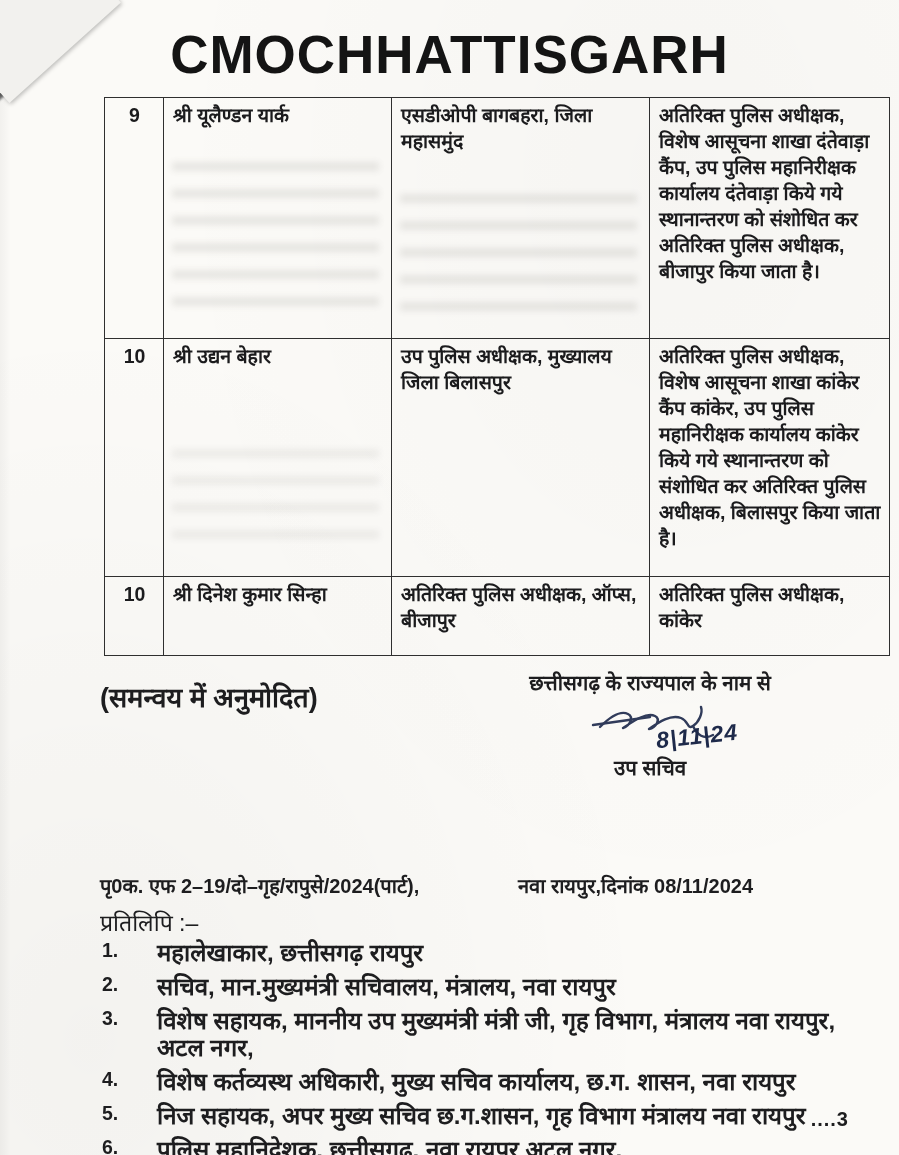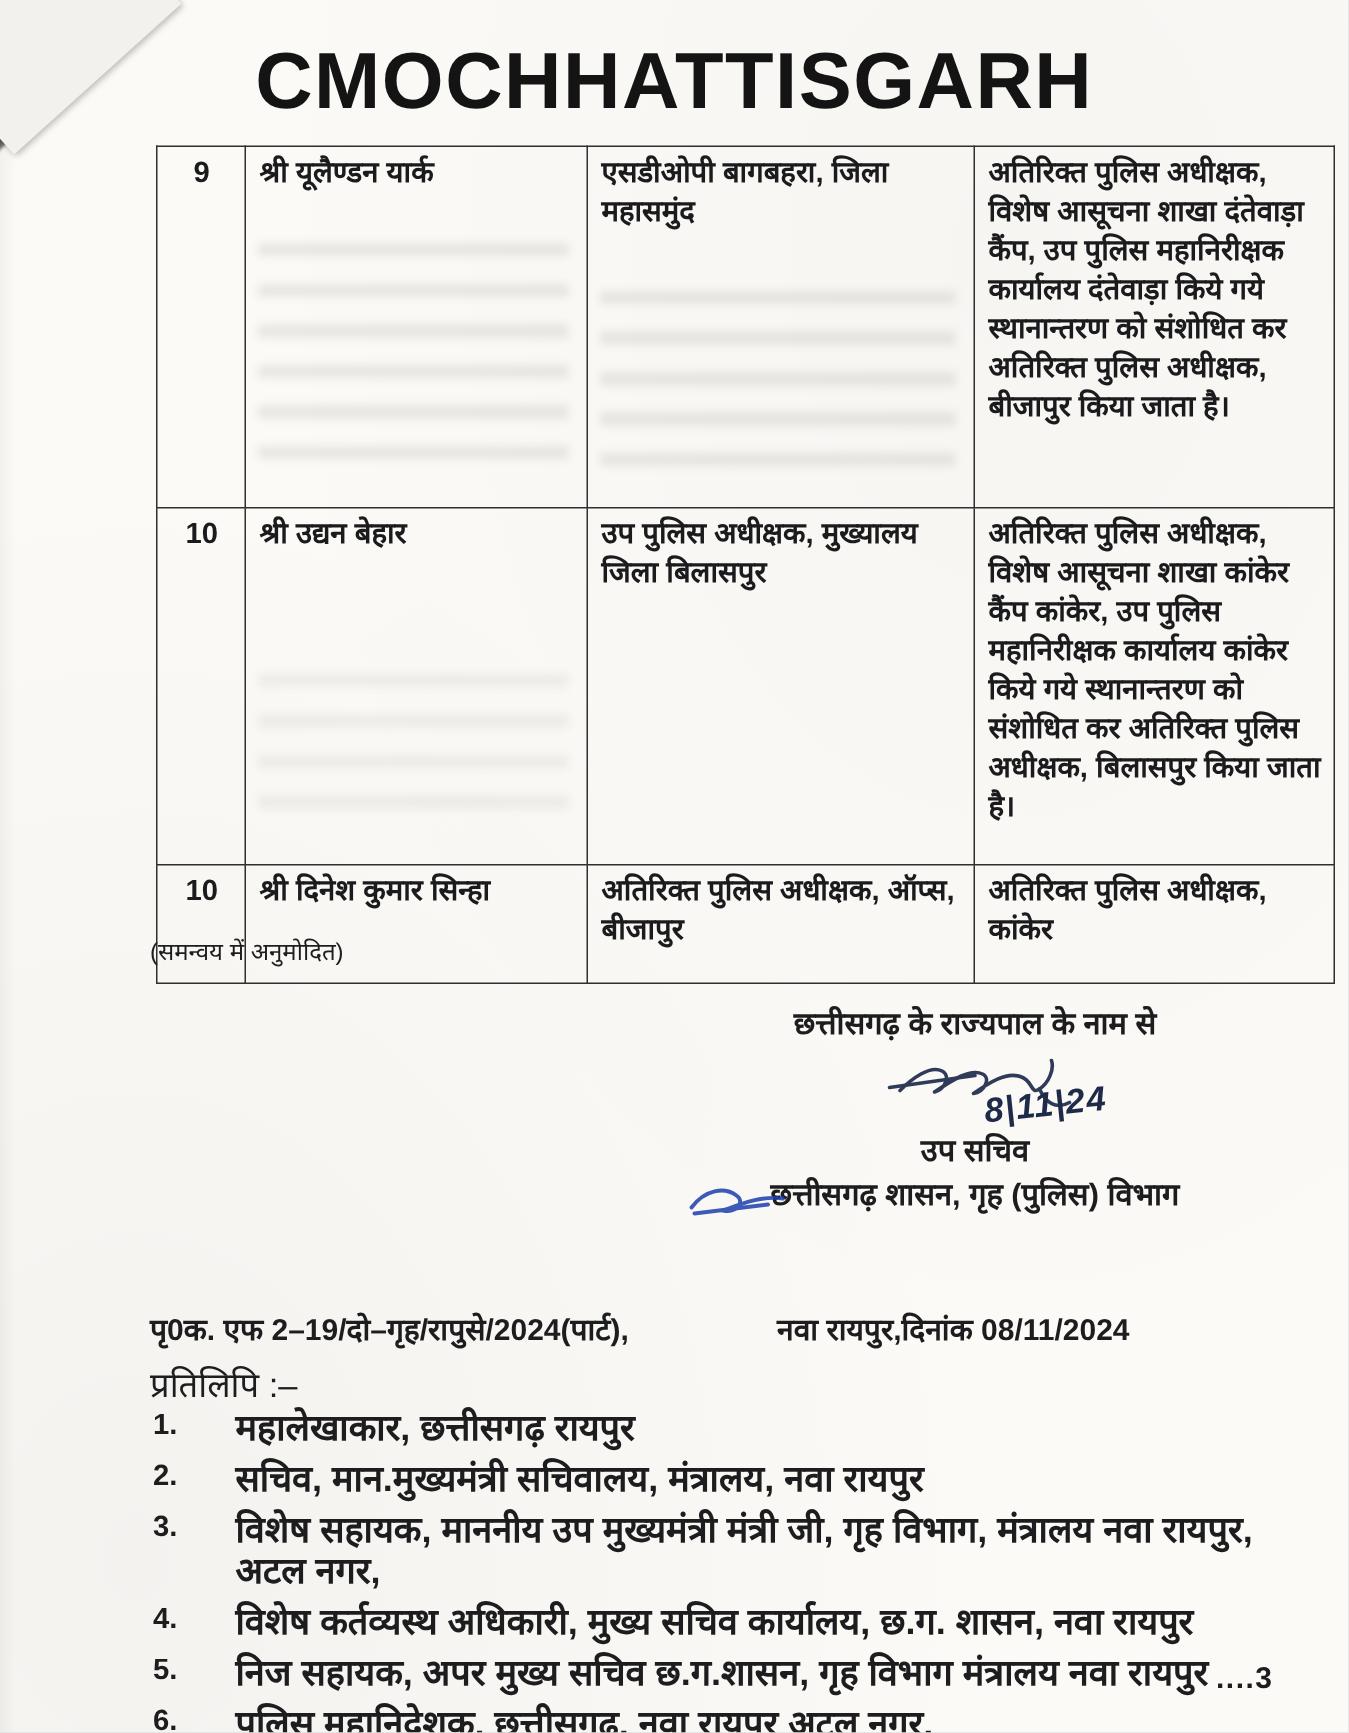--- a/index.html
+++ b/index.html
@@ -53,21 +53,21 @@
   tr.r2 td{height:74px;}
   .bleed{
     position:absolute;left:8px;right:12px;
     background:repeating-linear-gradient(180deg,
       rgba(110,108,100,0.30) 0 9px, transparent 9px 27px);
     filter:blur(3px);opacity:.45;pointer-events:none;
   }
   .bleed.b1{top:64px;height:150px;}
   .bleed.b2{top:96px;height:120px;}
   .bleed.b3{top:110px;height:100px;opacity:.3;}
-  .approval{position:absolute;left:100px;top:623px;font-size:16px;font-weight:400;}
+  .approval{position:absolute;left:100px;top:678px;font-size:27px;font-weight:700;}
   .sigblock{position:absolute;left:440px;top:668px;width:420px;text-align:center;}
   .sigblock .l1,.sigblock .l2{font-size:20.5px;font-weight:600;line-height:29px;}
   .sigzone{position:relative;height:56px;}
   .sigzone svg{position:absolute;left:150px;top:0px;}
   .sigdate{
     position:absolute;left:216px;top:26px;
     font-size:23px;font-weight:600;color:#1e2a4a;
     transform:rotate(-6deg);letter-spacing:1px;font-style:italic;
   }
   .signame{font-size:21px;font-weight:700;line-height:30px;}
@@ -127,29 +127,20 @@
       <svg width="130" height="50" viewBox="0 0 130 50">
         <g fill="none" stroke="#1f2b4d" stroke-width="2.4" stroke-linecap="round" stroke-linejoin="round" opacity="0.92">
           <path d="M10 30 C 18 22, 30 13, 38 17 C 44 20, 40 29, 33 31 C 45 23, 57 15, 65 19 C 71 22, 66 31, 59 32 C 69 25, 81 17, 91 21 C 99 24, 97 33, 103 29 C 109 25, 113 16, 111 10"></path>
           <path d="M3 28 L 60 20"></path>
           <path d="M103 29 C 107 38, 114 43, 123 38"></path>
         </g>
       </svg>
       <span class="sigdate">8|11|24</span>
     </div>
     <div class="sigdesig">उप सचिव</div>
-    <div class="sigdept">
-      <svg width="70" height="30" viewBox="0 0 70 30">
-        <g fill="none" stroke="#1d3fae" stroke-width="2.6" stroke-linecap="round" opacity="0.85">
-          <path d="M5 21 C 14 9, 27 7, 35 13 C 41 17, 35 25, 26 23 C 37 19, 51 13, 66 15"></path>
-          <path d="M7 25 L 56 19"></path>
-        </g>
-      </svg>
-      <span>छत्तीसगढ़ शासन, गृह (पुलिस) विभाग</span>
-    </div>
   </div>
 
   <div class="refline">
     <span class="refnum">पृ0क. एफ 2–19/दो–गृह/रापुसे/2024(पार्ट),</span>
     <span class="refplace">नवा रायपुर,दिनांक 08/11/2024</span>
   </div>
 
   <div class="copyhead">प्रतिलिपि :–</div>
 
   <div class="copylist">

